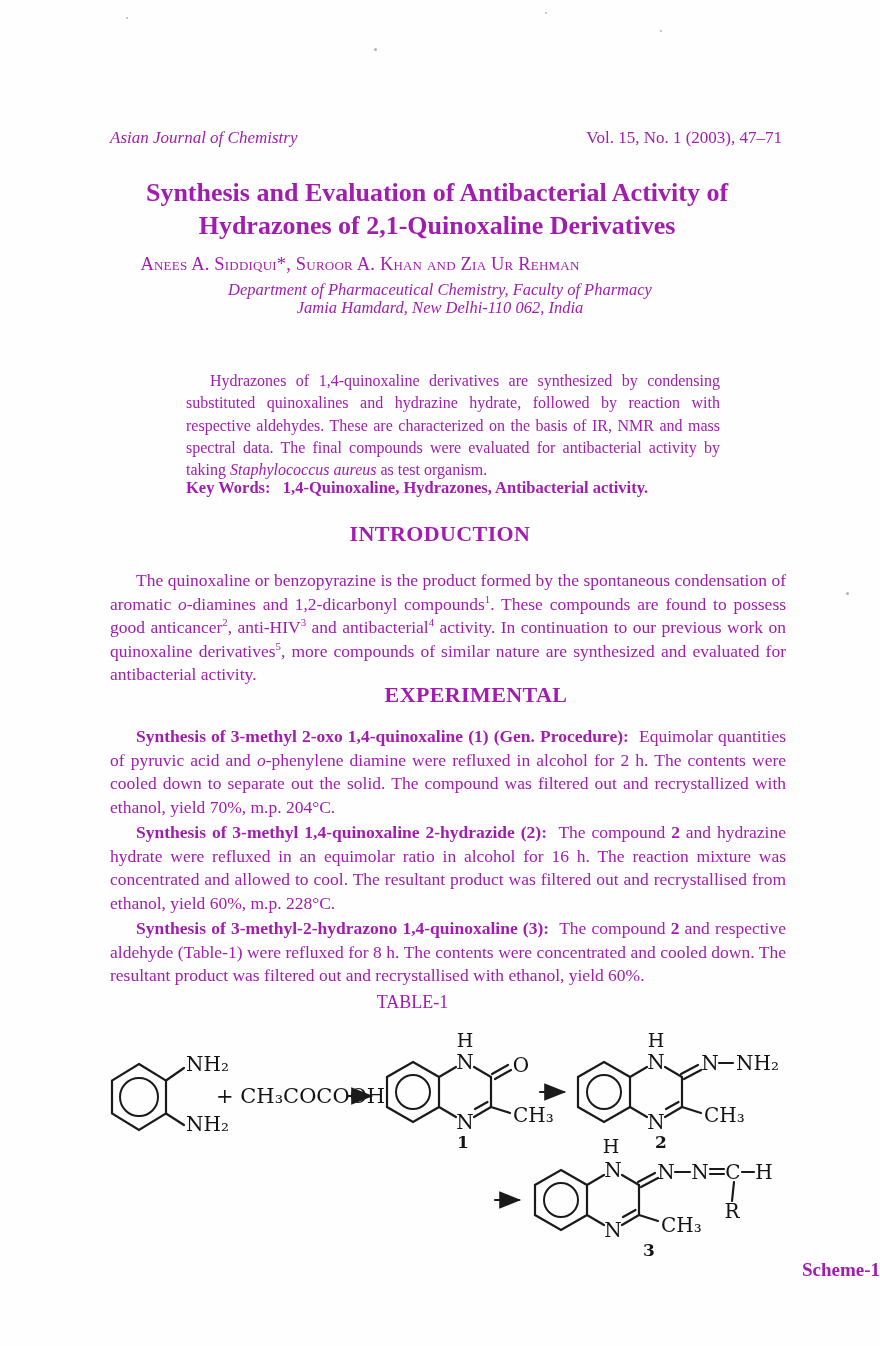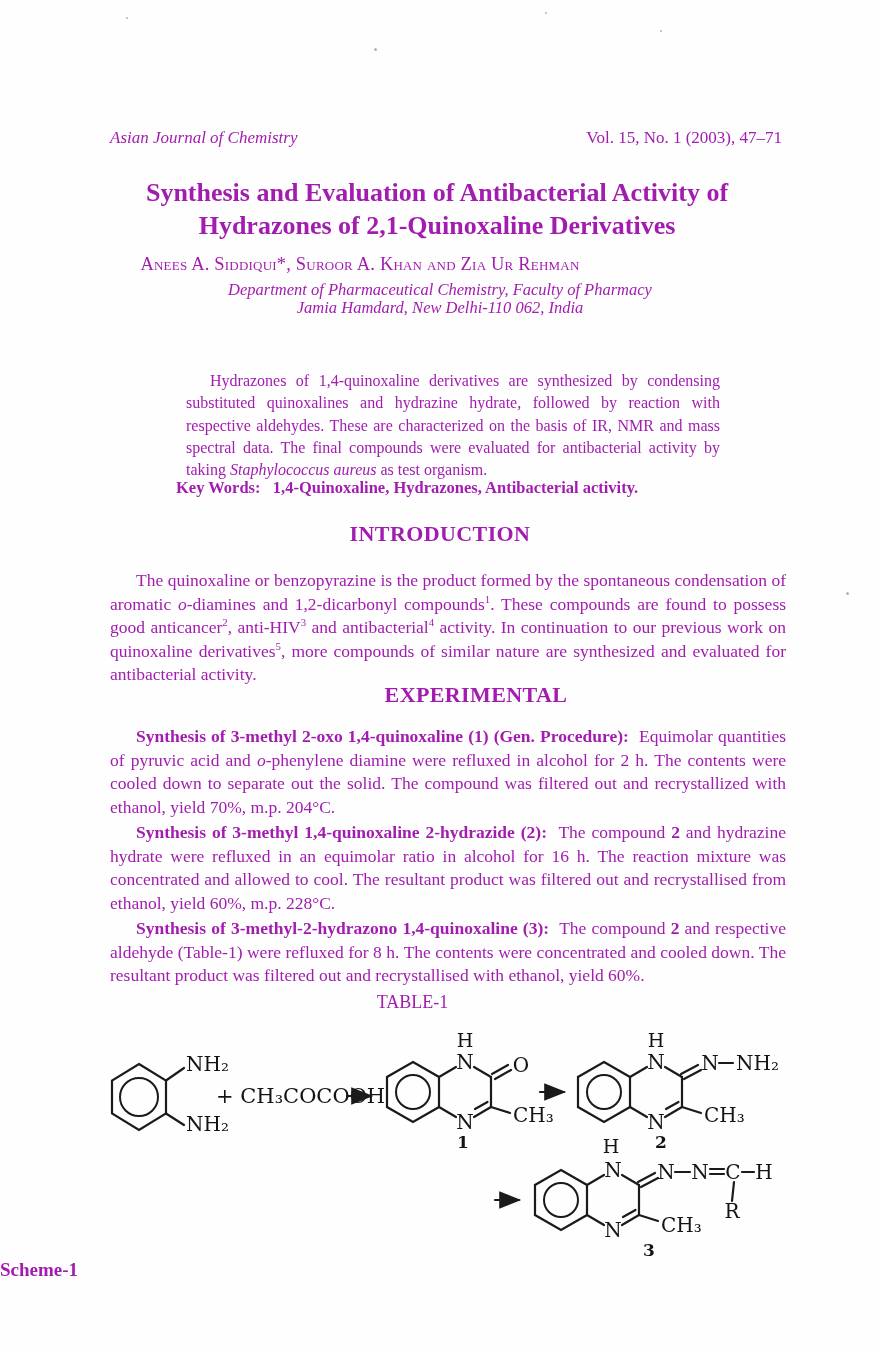--- a/index.html
+++ b/index.html
@@ -9,28 +9,28 @@
     margin:0 auto;
   }
   .abs{position:absolute;}
   .header-row{left:110px;top:128px;width:672px;display:flex;justify-content:space-between;font-size:17px;}
   .journal{font-style:italic;}
   .title{left:0;top:176px;width:874px;text-align:center;font-size:26px;font-weight:bold;line-height:33px;}
   .authors{left:0;top:254px;width:720px;text-align:center;font-size:18.5px;font-variant:small-caps;letter-spacing:.2px;}
   .affil{left:0;width:880px;text-align:center;font-style:italic;font-size:16.5px;}
   .affil1{top:280px;} .affil2{top:298px;}
   .abstract{left:186px;top:370px;width:534px;font-size:16px;line-height:22.3px;text-align:justify;text-indent:24px;}
-  .keywords{left:176px;top:478px;width:534px;font-size:16.5px;}
+  .keywords{left:186px;top:478px;width:534px;font-size:16.5px;}
   .sect-head{left:0;width:880px;text-align:center;font-size:22px;font-weight:bold;letter-spacing:.4px;}
   .intro-head{top:521px;} .exp-head{top:682px;margin-left:36px;}
   .body-par{left:110px;width:676px;font-size:17.5px;line-height:23.5px;text-align:justify;text-indent:26px;margin-top:16px;}
   .intro-par{top:553px;}
   .par1{top:709px;} .par2{top:805px;} .par3{top:901px;}
   .table-cap{left:0;top:992px;width:825px;text-align:center;font-size:18px;}
-  .scheme-cap{left:0;top:1259px;width:880px;text-align:left;font-size:19px;font-weight:bold;}
+  .scheme-cap{left:0;top:1259px;width:880px;text-align:right;font-size:19px;font-weight:bold;}
   .scheme-svg{left:0;top:1022px;}
   sup{font-size:.62em;line-height:0;vertical-align:super;}
   .speck{position:absolute;background:rgba(40,40,40,.35);border-radius:50%;}
   svg text{font-family:"DejaVu Serif", serif;fill:#141414;}
   svg .atom{font-size:20px;}
   svg .hyd{font-size:19px;}
   svg .num{font-size:17px;font-weight:bold;}
   svg .rg{font-size:21px;}
   svg line, svg polygon.ring{stroke:#1a1a1a;stroke-width:2.2;stroke-linecap:round;fill:none;}
   svg circle{stroke:#1a1a1a;stroke-width:2;fill:none;}

